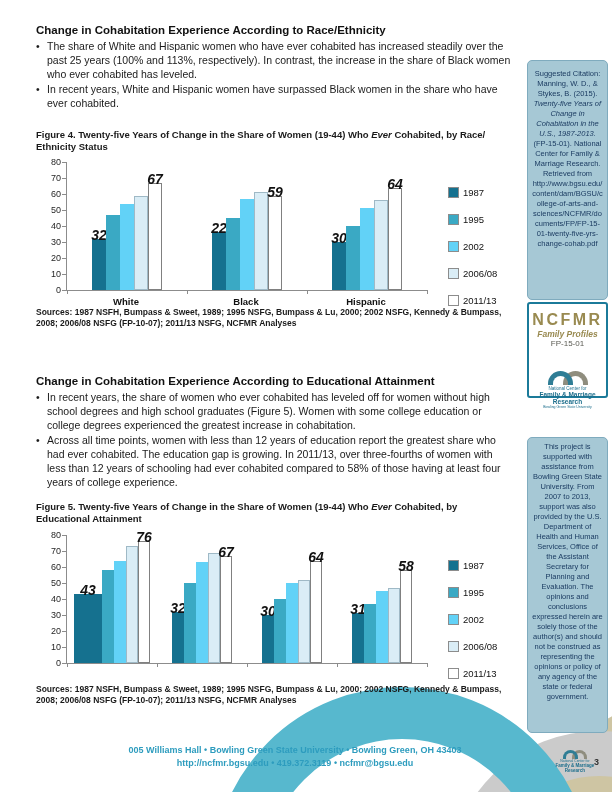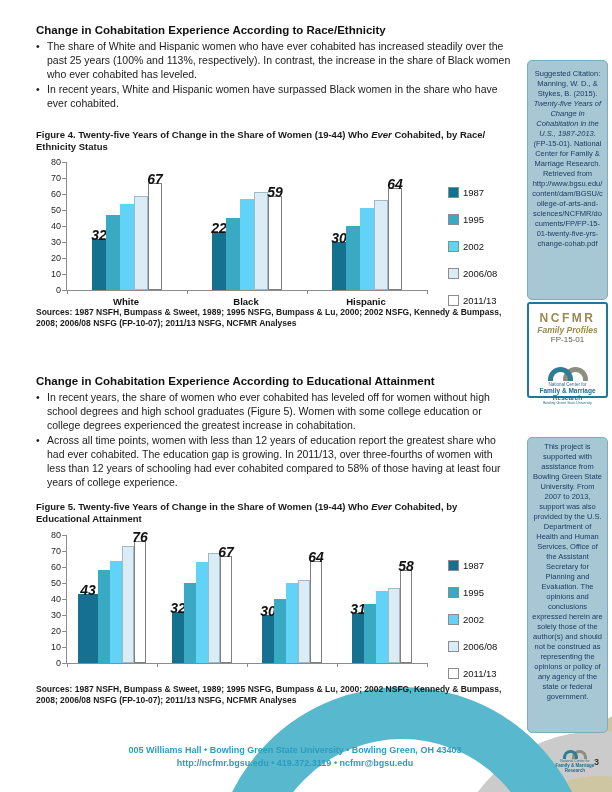--- a/index.html
+++ b/index.html
@@ -37,21 +37,21 @@
   .swatch{width:9px;height:9px;border:1px solid #8C8C8C;margin-right:4px;flex:0 0 auto;}
   .legend-label{font-size:9.5px;color:#111;white-space:nowrap;}
   
   .side-box{position:absolute;left:527px;width:81px;box-sizing:border-box;background:#A6C8D5;
             border:1px solid #7FABBE;border-radius:5px;z-index:5;color:#17375E;
             font-size:7.5px;line-height:10px;text-align:center;padding:8px 4px;}
   .citation-box{top:60px;height:240px;}
   .support-box{top:437px;height:296px;padding-top:4px;}
   .badge{position:absolute;left:527px;top:302px;width:81px;height:96px;box-sizing:border-box;z-index:5;
          background:#fff;border:2px solid #1B7A99;border-radius:3px;text-align:center;padding-top:7px;}
-  .badge-acronym{font-size:12px;font-weight:bold;letter-spacing:2.5px;color:#998A50;}
+  .badge-acronym{font-size:16px;font-weight:bold;letter-spacing:2.5px;color:#998A50;}
   .badge-sub{font-size:8.5px;font-style:italic;font-weight:bold;color:#998A50;}
   .badge-code{font-size:8px;color:#5a5a52;margin-bottom:20px;}
   .arches{position:relative;width:44px;height:17px;margin:2px auto 1px auto;}
   .arch{position:absolute;bottom:0;box-sizing:border-box;border-style:solid;border-bottom:none;
         border-radius:100px 100px 0 0;}
   .arch-teal{left:2px;width:25px;height:14px;border-width:5px;border-color:#2F7D95;z-index:2;}
   .arch-gray{left:17px;width:25px;height:14px;border-width:5px;border-color:#8F8D7E;z-index:1;}
   .org-line1{font-size:4.5px;color:#1C6E8C;}
   .org-line2{font-size:6.5px;font-weight:bold;color:#1C6E8C;}
   .org-tagline{font-size:3.5px;color:#1C6E8C;}
@@ -213,21 +213,21 @@
         <div class="ylab" style="top: 42.5px;">50</div>
         <div class="ytick" style="top: 48px;"></div>
         <div class="ylab" style="top: 26.5px;">60</div>
         <div class="ytick" style="top: 32px;"></div>
         <div class="ylab" style="top: 10.5px;">70</div>
         <div class="ytick" style="top: 16px;"></div>
         <div class="ylab" style="top: -5.5px;">80</div>
         <div class="ytick" style="top: 0px;"></div>
         <div class="groups">
           <div class="group" style="width: 25%;">
-            <div class="bar" style="width: 20px; height: 68.8px; background: rgb(21, 113, 143); border: 1px solid rgb(21, 113, 143);">
+            <div class="bar" style="width: 28px; height: 68.8px; background: rgb(21, 113, 143); border: 1px solid rgb(21, 113, 143);">
               <div class="bar-label">43</div>
             </div>
             <div class="bar" style="width: 12px; height: 92.8px; background: rgb(58, 169, 196); border: 1px solid rgb(58, 169, 196);"></div>
             <div class="bar" style="width: 12px; height: 102.4px; background: rgb(98, 210, 247); border: 1px solid rgb(98, 210, 247);"></div>
             <div class="bar" style="width: 12px; height: 116.8px; background: rgb(218, 237, 246); border: 1px solid rgb(159, 185, 198);"></div>
             <div class="bar" style="width: 12px; height: 121.6px; background: rgb(255, 255, 255); border: 1px solid rgb(128, 128, 128);">
               <div class="bar-label">76</div>
             </div>
           </div>
           <div class="group" style="width: 25%;">

